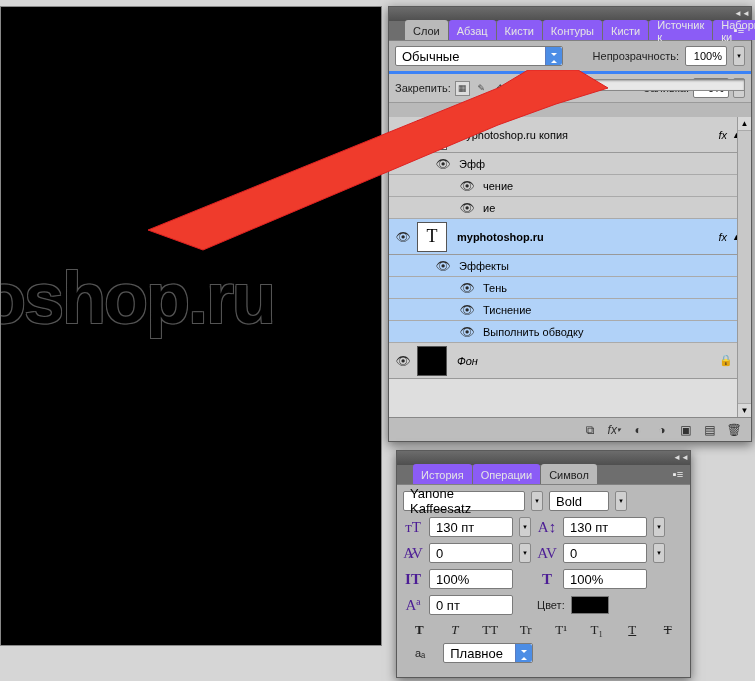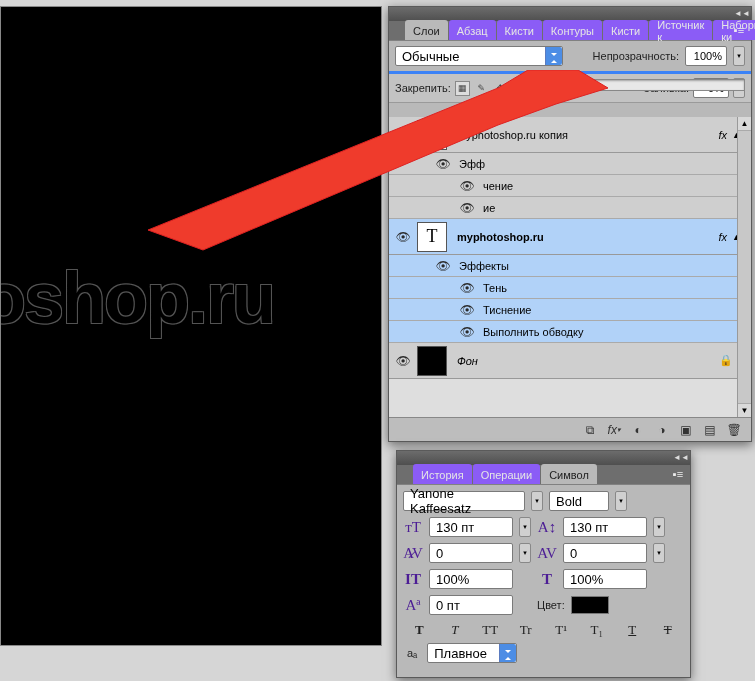--- a/index.html
+++ b/index.html
@@ -478,21 +478,21 @@
       <div class="style-btn" style="font-style:italic;">T</div>
       <div class="style-btn">TT</div>
       <div class="style-btn">Tr</div>
       <div class="style-btn">T¹</div>
       <div class="style-btn">T₁</div>
       <div class="style-btn" style="text-decoration:underline;">T</div>
       <div class="style-btn" style="text-decoration:line-through;">Ŧ</div>
     </div>
 
     <div class="char-row">
-      <span class="label" style="margin:0 4px;">aₐ</span>
+      <span class="label" style="margin:0 12px;">aₐ</span>
       <div class="select-box blue-arrow" style="width:90px;">
         <span>Плавное</span>
       </div>
     </div>
 
   </div>
 </div>
 
 <svg class="red-arrow" width="470" height="200" style="left:148px; top:70px;">
   <polygon points="0,160 350,18 380,0 430,0 460,18 408,34 350,55 55,180" fill="#ef3b2c" stroke="#d22" stroke-width="1"></polygon>

